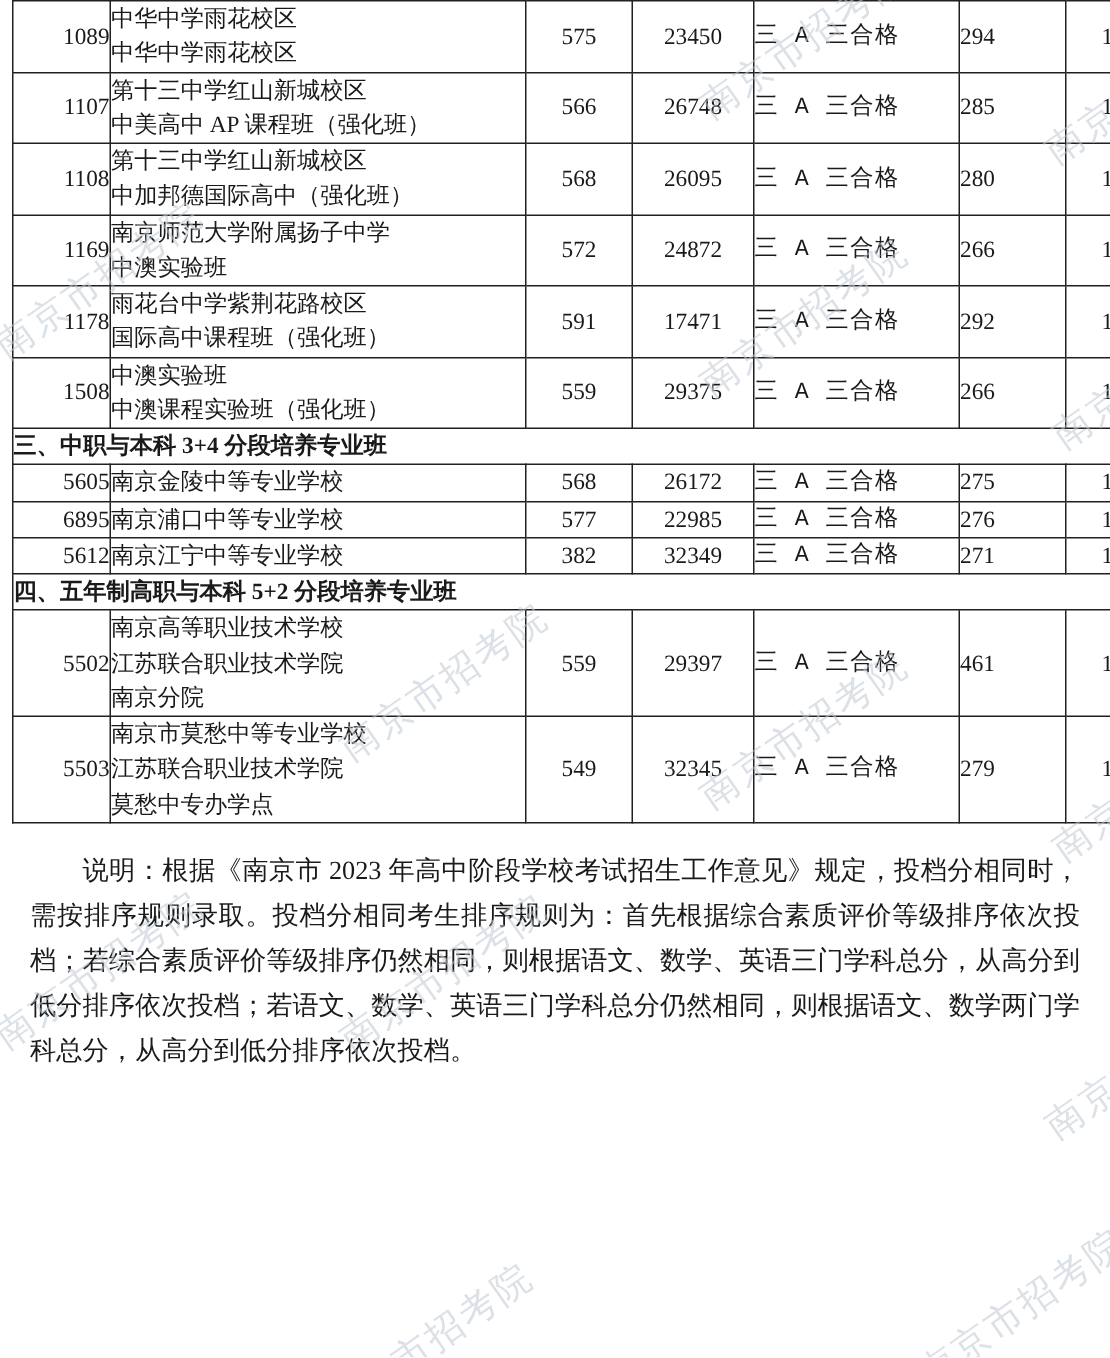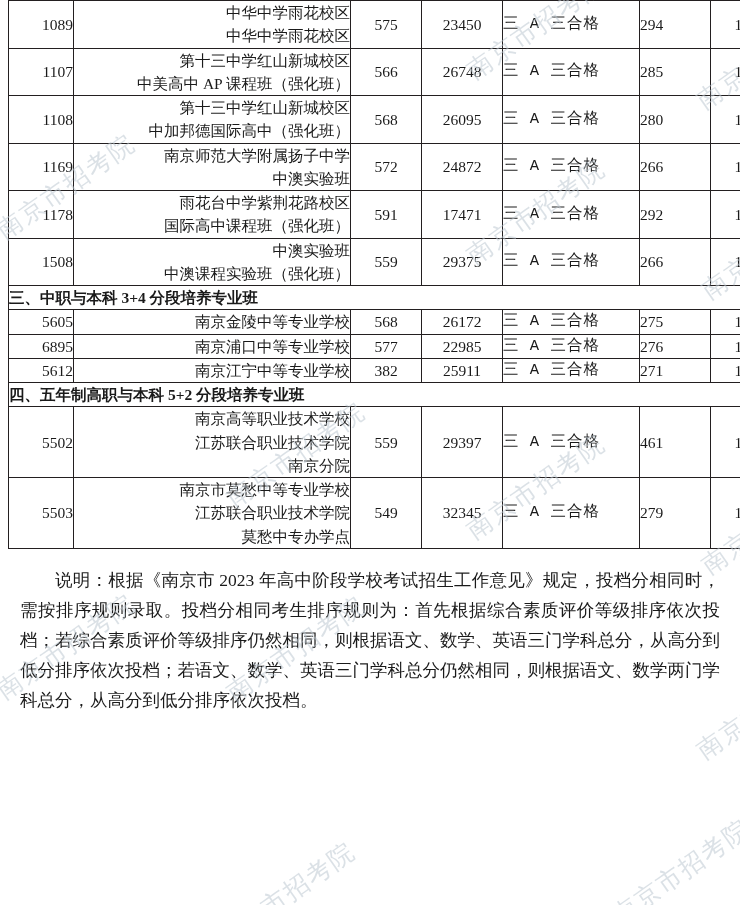--- a/index.html
+++ b/index.html
@@ -54,21 +54,21 @@
     vertical-align: middle;
     font-size: 15.5px;
     line-height: 1.5;
   }
   .c-code {
     width: 64px;
     text-align: right;
   }
   .c-name {
     width: 276px;
-    text-align: right;
+    text-align: left;
     padding: 5px 0 5px 8px;
   }
   .c-score {
     width: 70px;
     text-align: center;
   }
   .c-rank {
     width: 80px;
     text-align: center;
   }
@@ -240,21 +240,21 @@
         <td class="c-a">276</td>
         <td class="c-b">182</td>
       </tr>
 
       <tr>
         <td class="c-code">5612</td>
         <td class="c-name">
           <span class="nameline">南京江宁中等专业学校</span>
         </td>
         <td class="c-score">382</td>
-        <td class="c-rank">25911</td>
+        <td class="c-rank">32349</td>
         <td class="c-grade">三 A 三合格</td>
         <td class="c-a">271</td>
         <td class="c-b">174</td>
       </tr>
 
       <tr class="section-row">
         <td colspan="7">四、五年制高职与本科 5+2 分段培养专业班</td>
       </tr>
 
       <tr>

